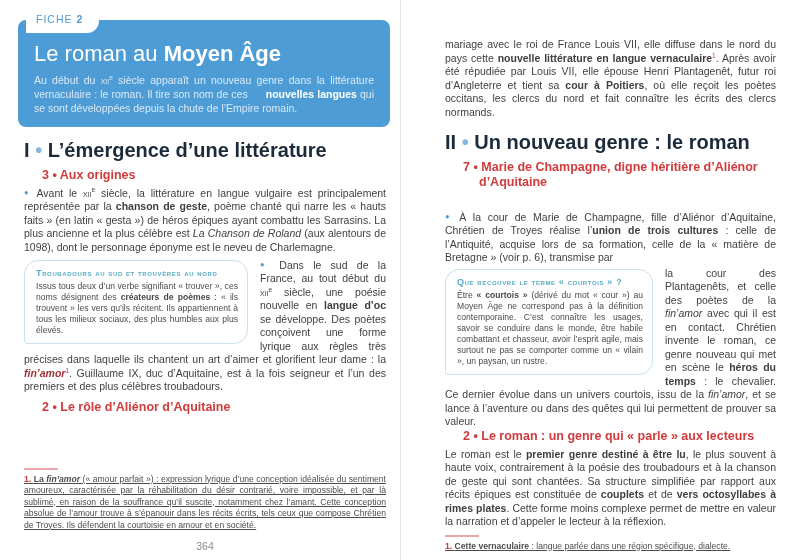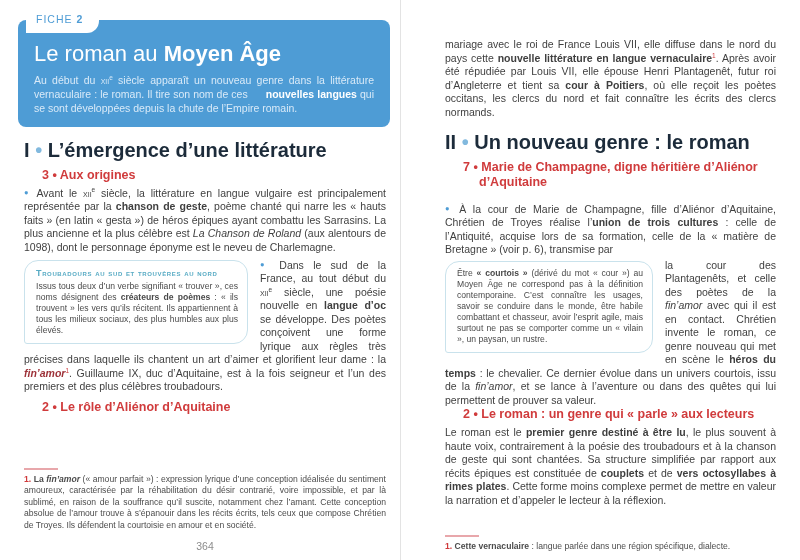--- a/index.html
+++ b/index.html
@@ -48,21 +48,21 @@
   .bubble-right{width:208px;}
   .bubble-title{
     font-variant:small-caps;letter-spacing:0.07em;font-weight:700;
     color:#58abc4;font-size:9px;line-height:12px;margin-bottom:2px;
   }
   .bubble-text{margin:0;font-size:8.6px;line-height:11px;color:#4a4a4a;text-align:justify;}
 
   
   .footer{margin-top:auto;}
   .footnote-rule{width:34px;border-top:2px solid #e8a7ab;margin:0 0 4px 0;}
-  .footnote{margin:0;font-size:8.6px;line-height:11.5px;color:#4c4c4c;text-align:justify;}
+  .footnote{margin:0;font-size:8.6px;line-height:11.5px;color:#4c4c4c;text-align:justify;text-decoration:underline;}
   .pagenum{text-align:center;font-size:10.5px;color:#8c8c8c;margin-top:9px;}
 
   
   .rs-b{font-weight:700;}
   .rs-i{font-style:italic;}
   .rs-bi{font-weight:700;font-style:italic;}
   .rs-w{color:#ffffff;margin-left:15px;}
   .rs-red{color:#cf3a3c;}
   .rs-mar{color:#9d3138;}
   .rs-sup{font-size:0.62em;vertical-align:super;line-height:0;}
@@ -103,24 +103,25 @@
       <div class="pagenum">364</div>
     </div>
   </div>
 
   <div class="page page-right">
 
     <p class="body" style="margin-top:0"><span>mariage avec le roi de France Louis VII, elle diffuse dans le nord du pays cette </span><span class="rs-b">nouvelle littérature en langue vernaculaire</span><span class="rs-sup rs-red">1</span><span>. Après avoir été répudiée par Louis VII, elle épouse Henri Plantagenêt, futur roi d’Angleterre et tient sa </span><span class="rs-b">cour à Poitiers</span><span>, où elle reçoit les poètes occitans, les clercs du nord et fait connaître les écrits des clercs normands.</span></p>
 
     <h2><span>II </span><span class="rs-dot">• </span><span>Un nouveau genre : le roman</span></h2>
     <h3>7 • Marie de Champagne, digne héritière d’Aliénor d’Aquitaine</h3>
-    <p class="body" style="margin-top:12px"><span class="rs-blt">● </span><span>À la cour de Marie de Champagne, fille d’Aliénor d’Aquitaine, Chrétien de Troyes réalise l’</span><span class="rs-b">union de trois cultures</span><span> : celle de l’Antiquité, acquise lors de sa formation, celle de la « matière de Bretagne » (voir p. 6), transmise par</span></p>
+    <p class="body" style="margin-top:20px"><span class="rs-blt">● </span><span>À la cour de Marie de Champagne, fille d’Aliénor d’Aquitaine, Chrétien de Troyes réalise l’</span><span class="rs-b">union de trois cultures</span><span> : celle de l’Antiquité, acquise lors de sa formation, celle de la « matière de Bretagne » (voir p. 6), transmise par</span></p>
 
     <div class="wrap" style="margin-top:2px">
       <aside class="bubble bubble-right">
+        <div class="bubble-title">Que recouvre le terme « courtois » ?</div>
         <p class="bubble-text"><span>Être </span><span class="rs-b">« courtois »</span><span> (dérivé du mot « cour ») au Moyen Âge ne correspond pas à la définition contemporaine. C’est connaître les usages, savoir se conduire dans le monde, être habile combattant et chasseur, avoir l’esprit agile, mais surtout ne pas se comporter comme un « vilain », un paysan, un rustre.</span></p>
       </aside>
       <p class="body"><span>la cour des Plantagenêts, et celle des poètes de la </span><span class="rs-i">fin’amor</span><span> avec qui il est en contact. Chrétien invente le roman, ce genre nouveau qui met en scène le </span><span class="rs-b">héros du temps</span><span> : le chevalier. Ce dernier évolue dans un univers courtois, issu de la </span><span class="rs-i">fin’amor</span><span>, et se lance à l’aventure ou dans des quêtes qui lui permettent de prouver sa valeur.</span></p>
     </div>
 
     <h3 style="margin-top:0">2 • Le roman : un genre qui « parle » aux lecteurs</h3>
     <p class="body" style="margin-top:4px"><span>Le roman est le </span><span class="rs-b">premier genre destiné à être lu</span><span>, le plus souvent à haute voix, contrairement à la poésie des troubadours et à la chanson de geste qui sont chantées. Sa structure simplifiée par rapport aux récits épiques est constituée de </span><span class="rs-b">couplets</span><span> et de </span><span class="rs-b">vers octosyllabes à rimes plates</span><span>. Cette forme moins complexe permet de mettre en valeur la narration et d’appeler le lecteur à la réflexion.</span></p>
 
     <div class="footer">
       <div class="footnote-rule"></div>

